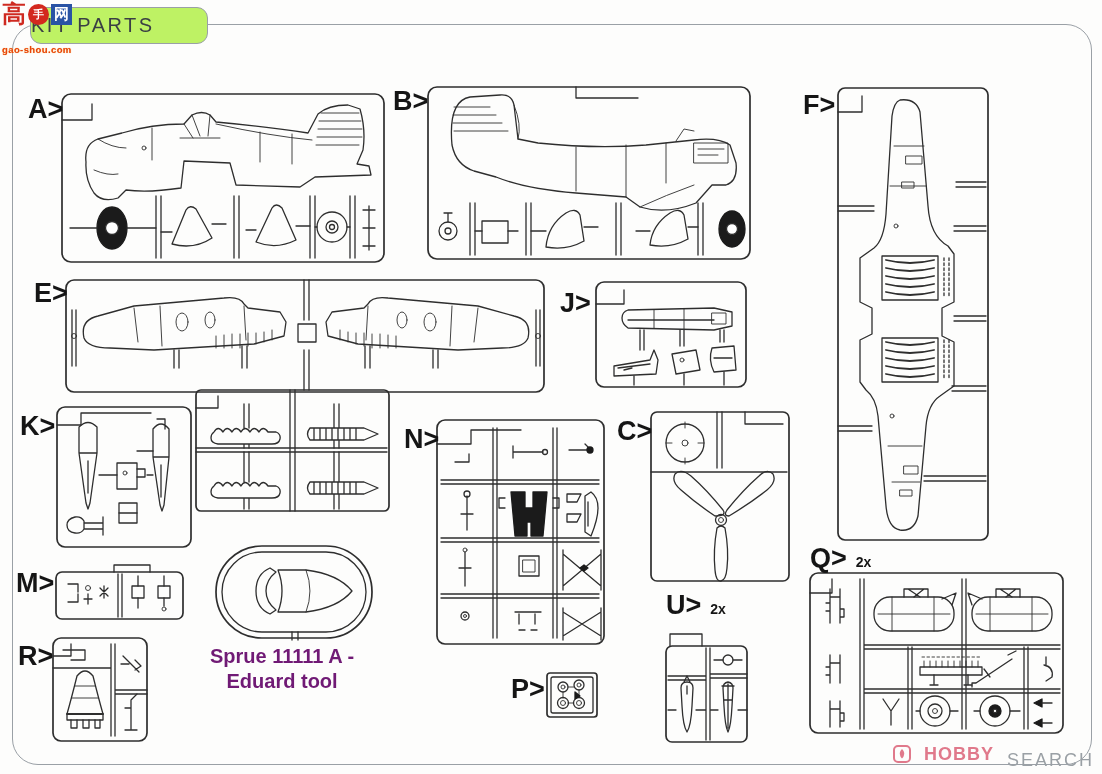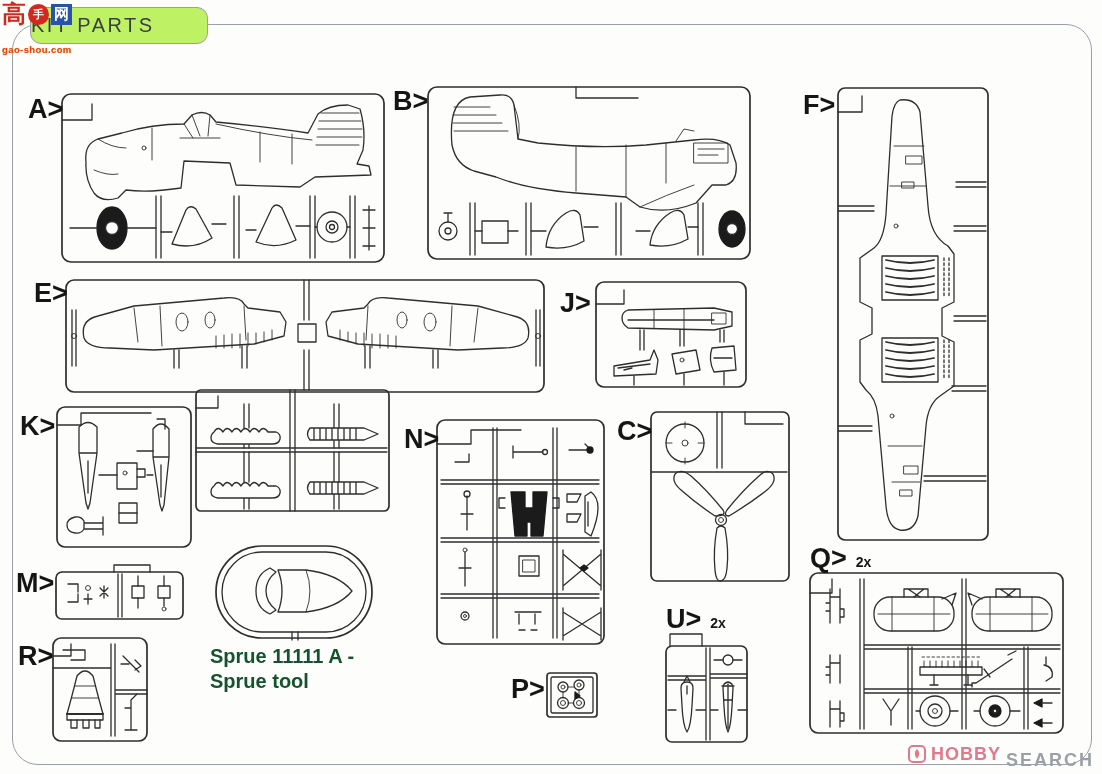--- a/index.html
+++ b/index.html
@@ -17,28 +17,28 @@
   .gs-logo{position:absolute;left:2px;top:2px;z-index:6;width:80px;}
   .gs-row{display:flex;align-items:center;gap:2px;}
   .gs-char-left{font-size:24px;font-weight:700;color:#cf2a20;line-height:24px;}
   .gs-icon{width:21px;height:21px;border-radius:50%;background:#d3281e;color:#ffffff;
            font-size:11px;font-weight:700;display:flex;align-items:center;justify-content:center;}
   .gs-char-right{width:21px;height:21px;background:#2953a4;color:#ffffff;font-size:15px;
            font-weight:700;display:flex;align-items:center;justify-content:center;}
   .gs-domain{font-size:9.5px;font-weight:700;color:#e8420c;letter-spacing:.4px;margin-top:18px;
            text-shadow:0 0 1px #f6b24a;}
   
-  .hs{position:absolute;right:8px;bottom:3px;display:flex;align-items:center;gap:5px;z-index:6;}
+  .hs{position:absolute;right:8px;bottom:3px;display:flex;align-items:center;gap:13px;z-index:6;}
   .hs .w1{font-size:18px;font-weight:700;color:#e0798b;letter-spacing:1px;}
-  .hs .w2{font-size:18px;font-weight:700;color:#9aa0a5;letter-spacing:2px;margin-top:13px;}
+  .hs .w2{font-size:18px;font-weight:400;color:#9aa0a5;letter-spacing:2px;margin-top:13px;}
   
   .slabel{position:absolute;font-weight:700;font-size:27px;color:#151515;z-index:4;}
   .slabel .qty{font-size:14px;margin-left:9px;}
   .note{position:absolute;left:210px;top:644px;font-weight:700;font-size:20px;line-height:25px;
-        color:#14532d;z-index:4;}
+        color:#701a75;z-index:4;text-align:center;}
   svg.art{position:absolute;overflow:visible;z-index:3;}
   svg.art *{stroke:#2e2e2e;fill:none;stroke-width:1.3;stroke-linecap:round;stroke-linejoin:round;}
   svg.art .fr{stroke-width:1.7;}
   svg.art .blk{fill:#1b1b1b;stroke:#1b1b1b;}
   svg.art .wht{fill:#ffffff;stroke:#2e2e2e;}
   svg.art .thin{stroke-width:.9;}
   svg.art .dsh{stroke-dasharray:2.5 2.5;}
 </style>
 </head>
 <body>
@@ -64,26 +64,26 @@
   <div class="slabel" style="left:393px;top:86px"><span>B&gt;</span></div>
   <div class="slabel" style="left:803px;top:90px"><span>F&gt;</span></div>
   <div class="slabel" style="left:34px;top:278px"><span>E&gt;</span></div>
   <div class="slabel" style="left:560px;top:288px"><span>J&gt;</span></div>
   <div class="slabel" style="left:20px;top:411px"><span>K&gt;</span></div>
   <div class="slabel" style="left:404px;top:424px"><span>N&gt;</span></div>
   <div class="slabel" style="left:617px;top:416px"><span>C&gt;</span></div>
   <div class="slabel" style="left:16px;top:568px"><span>M&gt;</span></div>
   <div class="slabel" style="left:18px;top:641px"><span>R&gt;</span></div>
   <div class="slabel" style="left:511px;top:674px"><span>P&gt;</span></div>
-  <div class="slabel" style="left:666px;top:604px"><span>U&gt;</span><span class="qty">2x</span></div>
+  <div class="slabel" style="left:666px;top:590px"><span>U&gt;</span><span class="qty">2x</span></div>
   <div class="slabel" style="left:810px;top:543px"><span>Q&gt;</span><span class="qty">2x</span></div>
 
   <div class="note">
     <div>Sprue 11111 A -</div>
-    <div>Sprue tool</div>
+    <div>Eduard tool</div>
   </div>
 
   <svg class="art" style="left:60px;top:92px" width="328" height="174" viewBox="0 0 328 174">
     <rect class="fr" x="2" y="2" width="322" height="168" rx="9"></rect>
     <path d="M2,28 H32 V12"></path>
     <g>
       <path d="M26,70 Q24,52 38,47 L62,41 Q92,32 124,32 L132,23 Q142,18 150,23 L156,30 Q210,35 248,41 L258,22 Q268,13 288,13 L300,17 Q306,38 303,58 L297,72 L309,74 L311,83 L255,85 L240,95 L176,93 L170,71 L124,69 L121,96 Q88,101 66,98 L58,106 Q42,111 34,101 Q25,88 26,70 Z"></path>
       <path class="thin" d="M261,21 H299 M259,29 H301 M258,37 H302 M257,45 H302 M256,53 H299"></path>
       <path class="thin" d="M124,32 L133,46 M132,23 L140,44 M150,23 L148,44 M120,46 H160"></path>
       <path class="thin" d="M156,32 Q210,44 252,48 M92,36 V68 M200,40 V70 M232,42 V72 M38,47 Q52,56 66,56 M34,78 Q48,84 58,82"></path>

